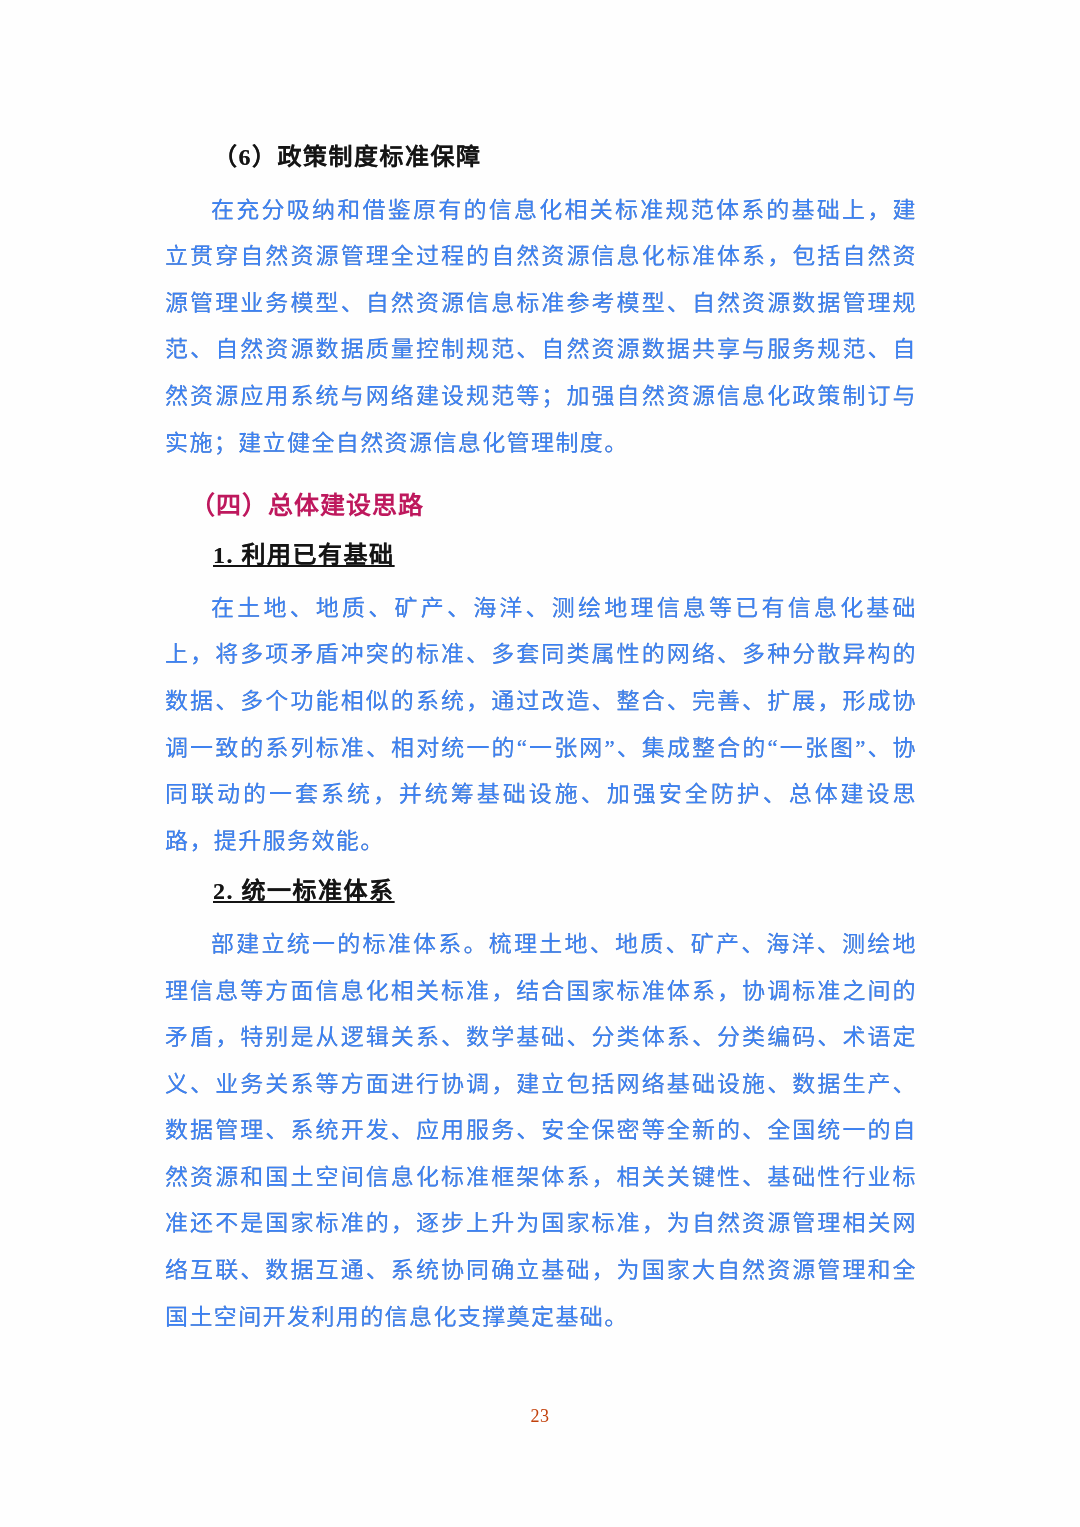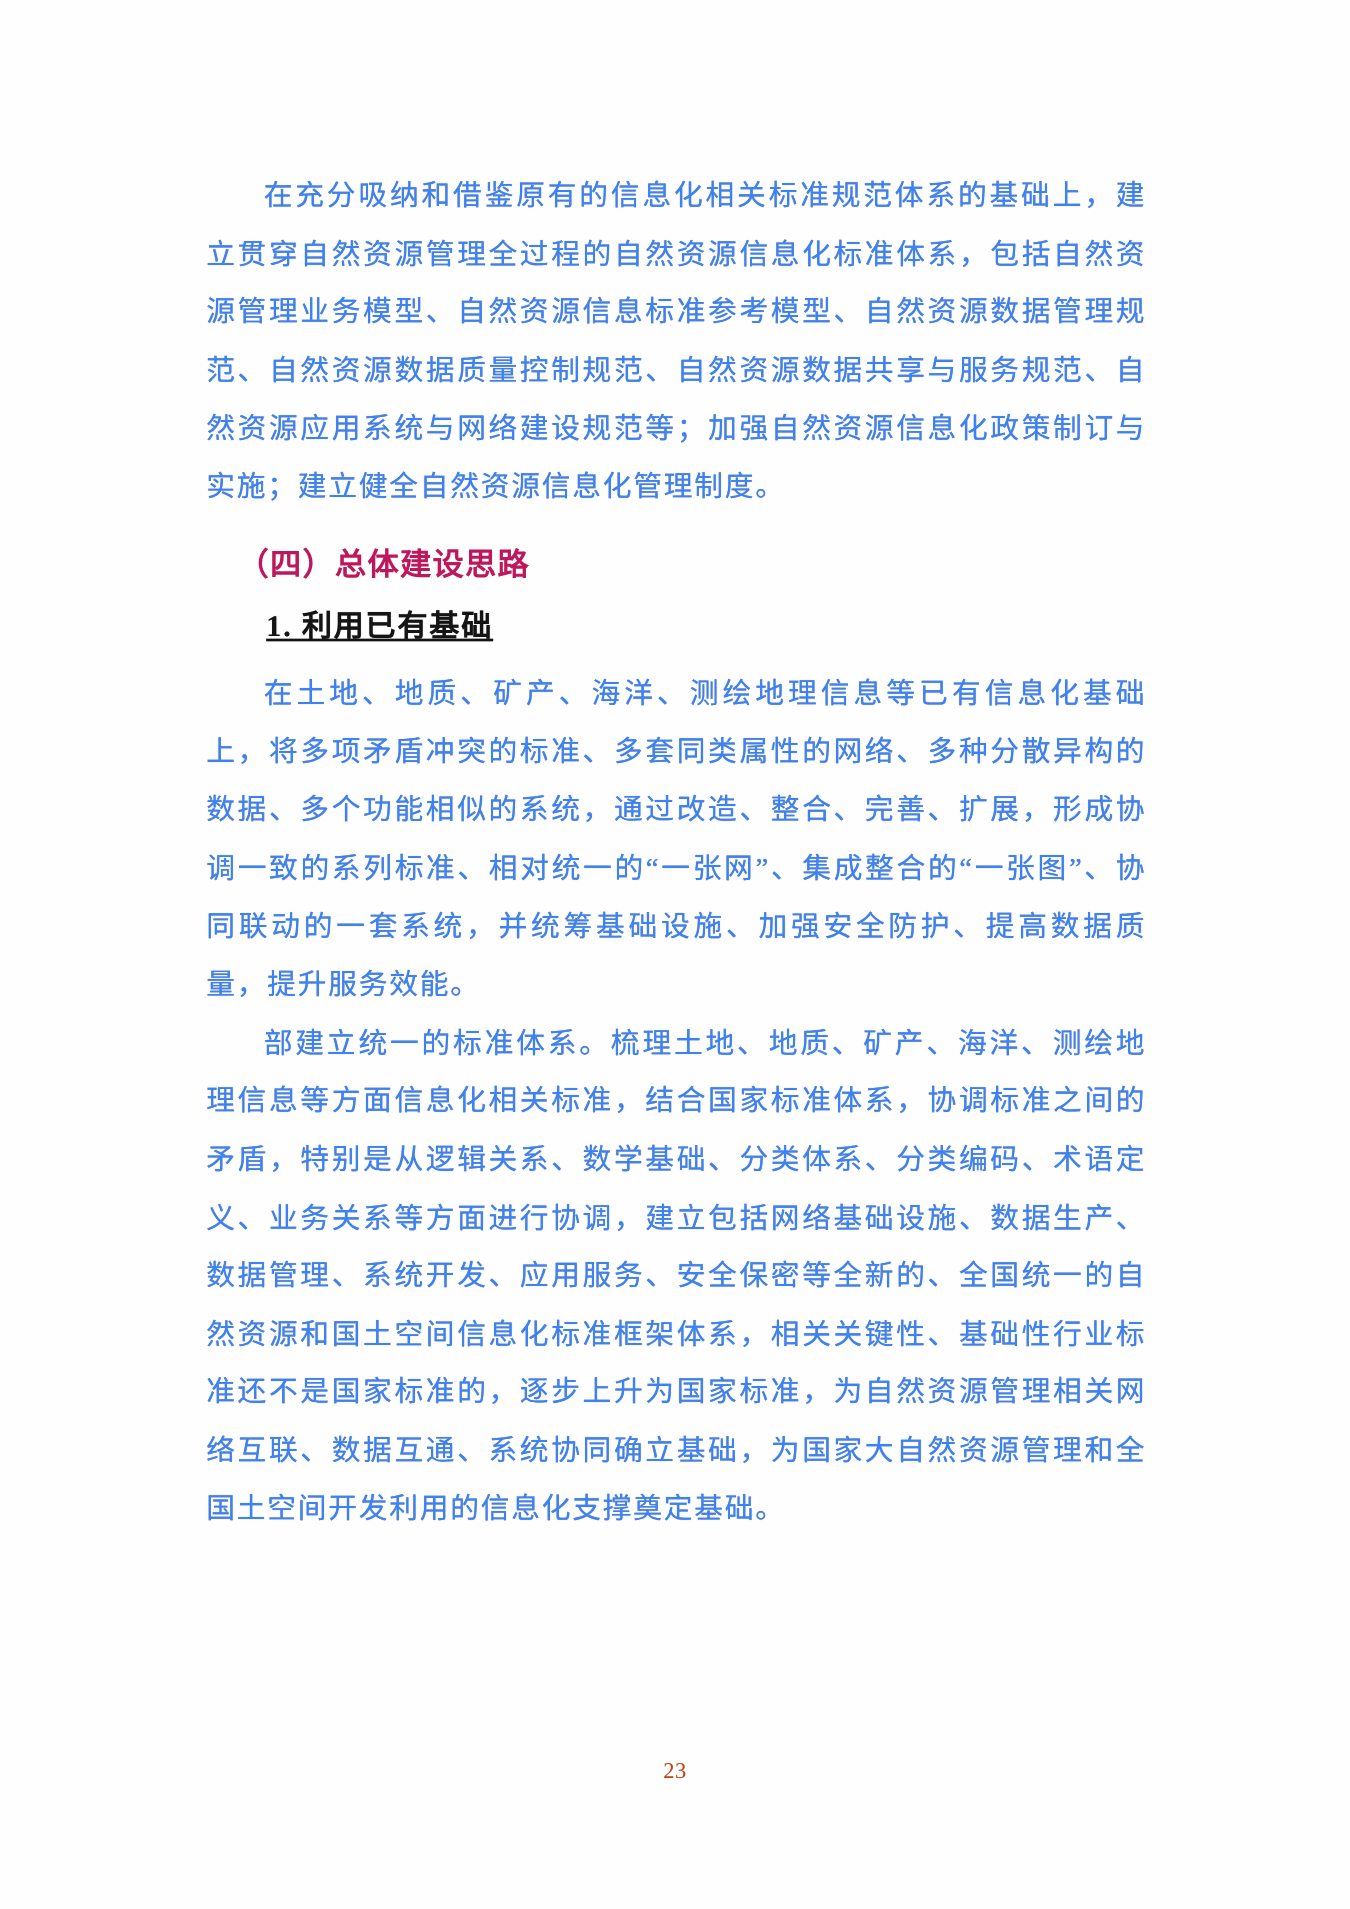--- a/index.html
+++ b/index.html
@@ -67,29 +67,31 @@
     letter-spacing: 0.5px;
     color: #c2410c;
   }
 </style>
 </head>
 <body>
 
 <div class="page">
   <div class="content">
 
+    <h3 class="h-sub">（6）政策制度标准保障</h3>
 
     <p class="body">在充分吸纳和借鉴原有的信息化相关标准规范体系的基础上，建立贯穿自然资源管理全过程的自然资源信息化标准体系，包括自然资源管理业务模型、自然资源信息标准参考模型、自然资源数据管理规范、自然资源数据质量控制规范、自然资源数据共享与服务规范、自然资源应用系统与网络建设规范等；加强自然资源信息化政策制订与实施；建立健全自然资源信息化管理制度。</p>
 
     <h2 class="h-cat">（四）总体建设思路</h2>
 
     <h3 class="h-sub mid">1. 利用已有基础</h3>
 
-    <p class="body">在土地、地质、矿产、海洋、测绘地理信息等已有信息化基础上，将多项矛盾冲突的标准、多套同类属性的网络、多种分散异构的数据、多个功能相似的系统，通过改造、整合、完善、扩展，形成协调一致的系列标准、相对统一的“一张网”、集成整合的“一张图”、协同联动的一套系统，并统筹基础设施、加强安全防护、提高数据质量，提升服务效能。</p>
+    <p class="body">在土地、地质、矿产、海洋、测绘地理信息等已有信息化基础上，将多项矛盾冲突的标准、多套同类属性的网络、多种分散异构的数据、多个功能相似的系统，通过改造、整合、完善、扩展，形成协调一致的系列标准、相对统一的“一张网”、集成整合的“一张图”、协同联动的一套系统，并统筹基础设施、加强安全防护、总体建设思路，提升服务效能。</p>
 
+    <h3 class="h-sub mid">2. 统一标准体系</h3>
 
     <p class="body">部建立统一的标准体系。梳理土地、地质、矿产、海洋、测绘地理信息等方面信息化相关标准，结合国家标准体系，协调标准之间的矛盾，特别是从逻辑关系、数学基础、分类体系、分类编码、术语定义、业务关系等方面进行协调，建立包括网络基础设施、数据生产、数据管理、系统开发、应用服务、安全保密等全新的、全国统一的自然资源和国土空间信息化标准框架体系，相关关键性、基础性行业标准还不是国家标准的，逐步上升为国家标准，为自然资源管理相关网络互联、数据互通、系统协同确立基础，为国家大自然资源管理和全国土空间开发利用的信息化支撑奠定基础。</p>
 
 
   </div>
 
   <div class="page-number">23</div>
 </div>
 
 </body></html>

